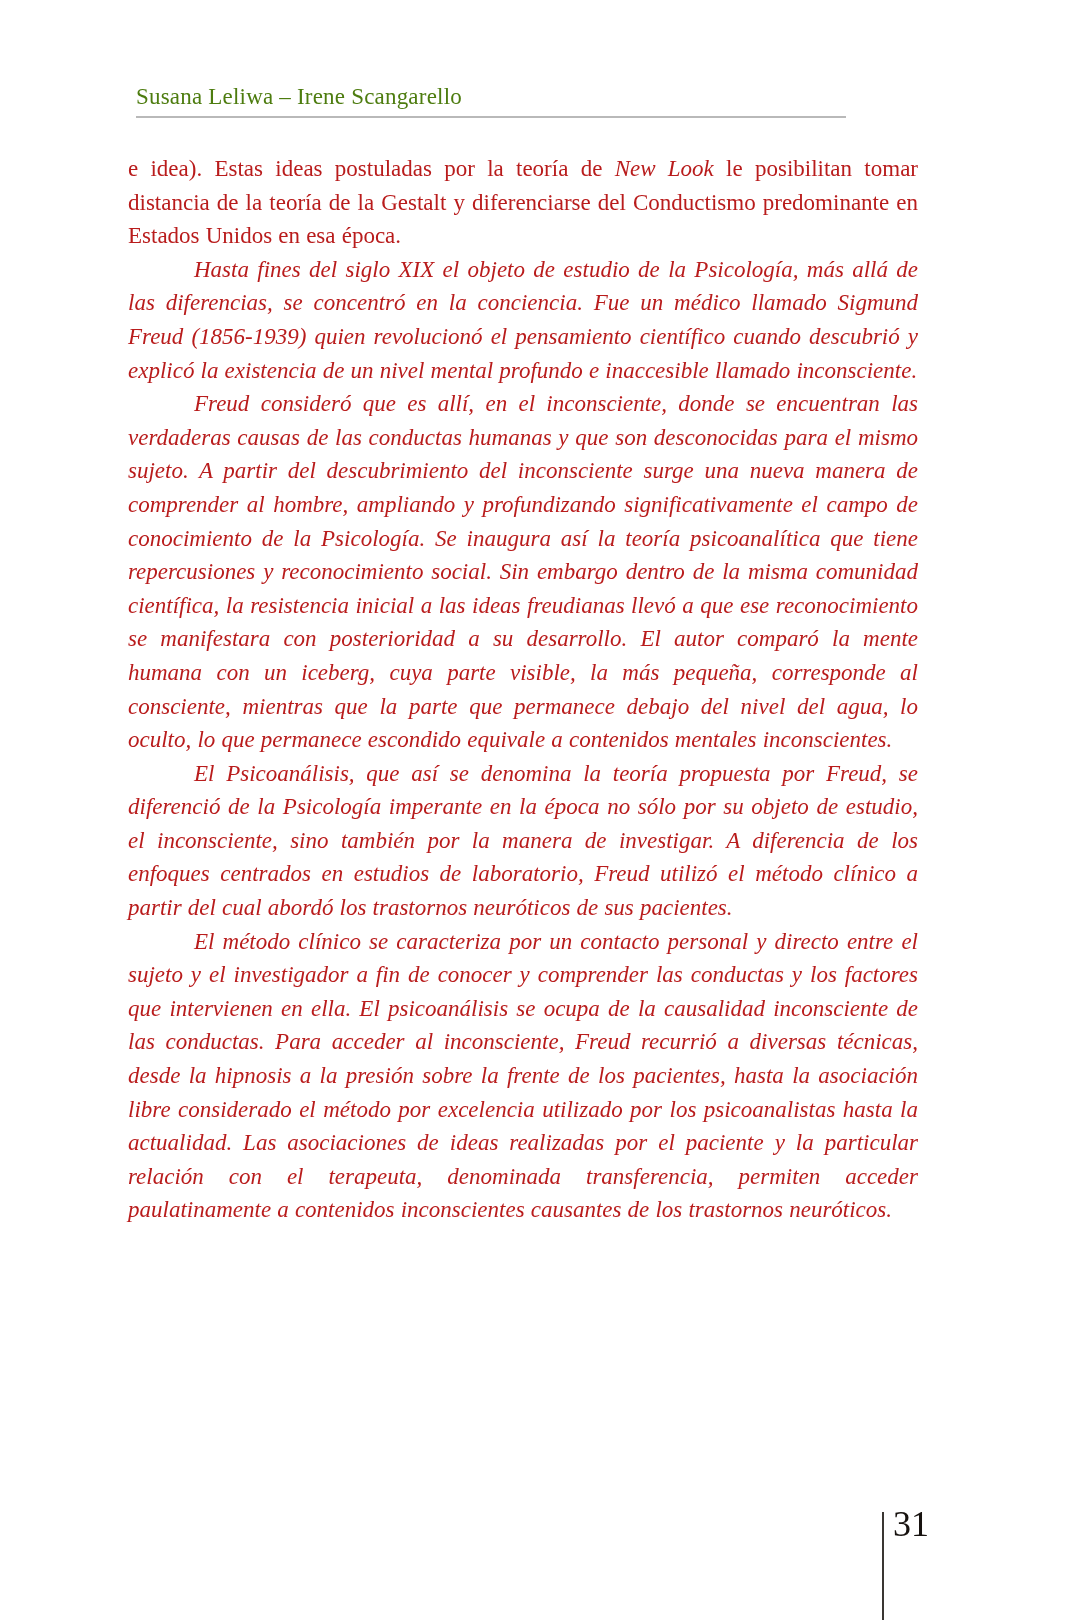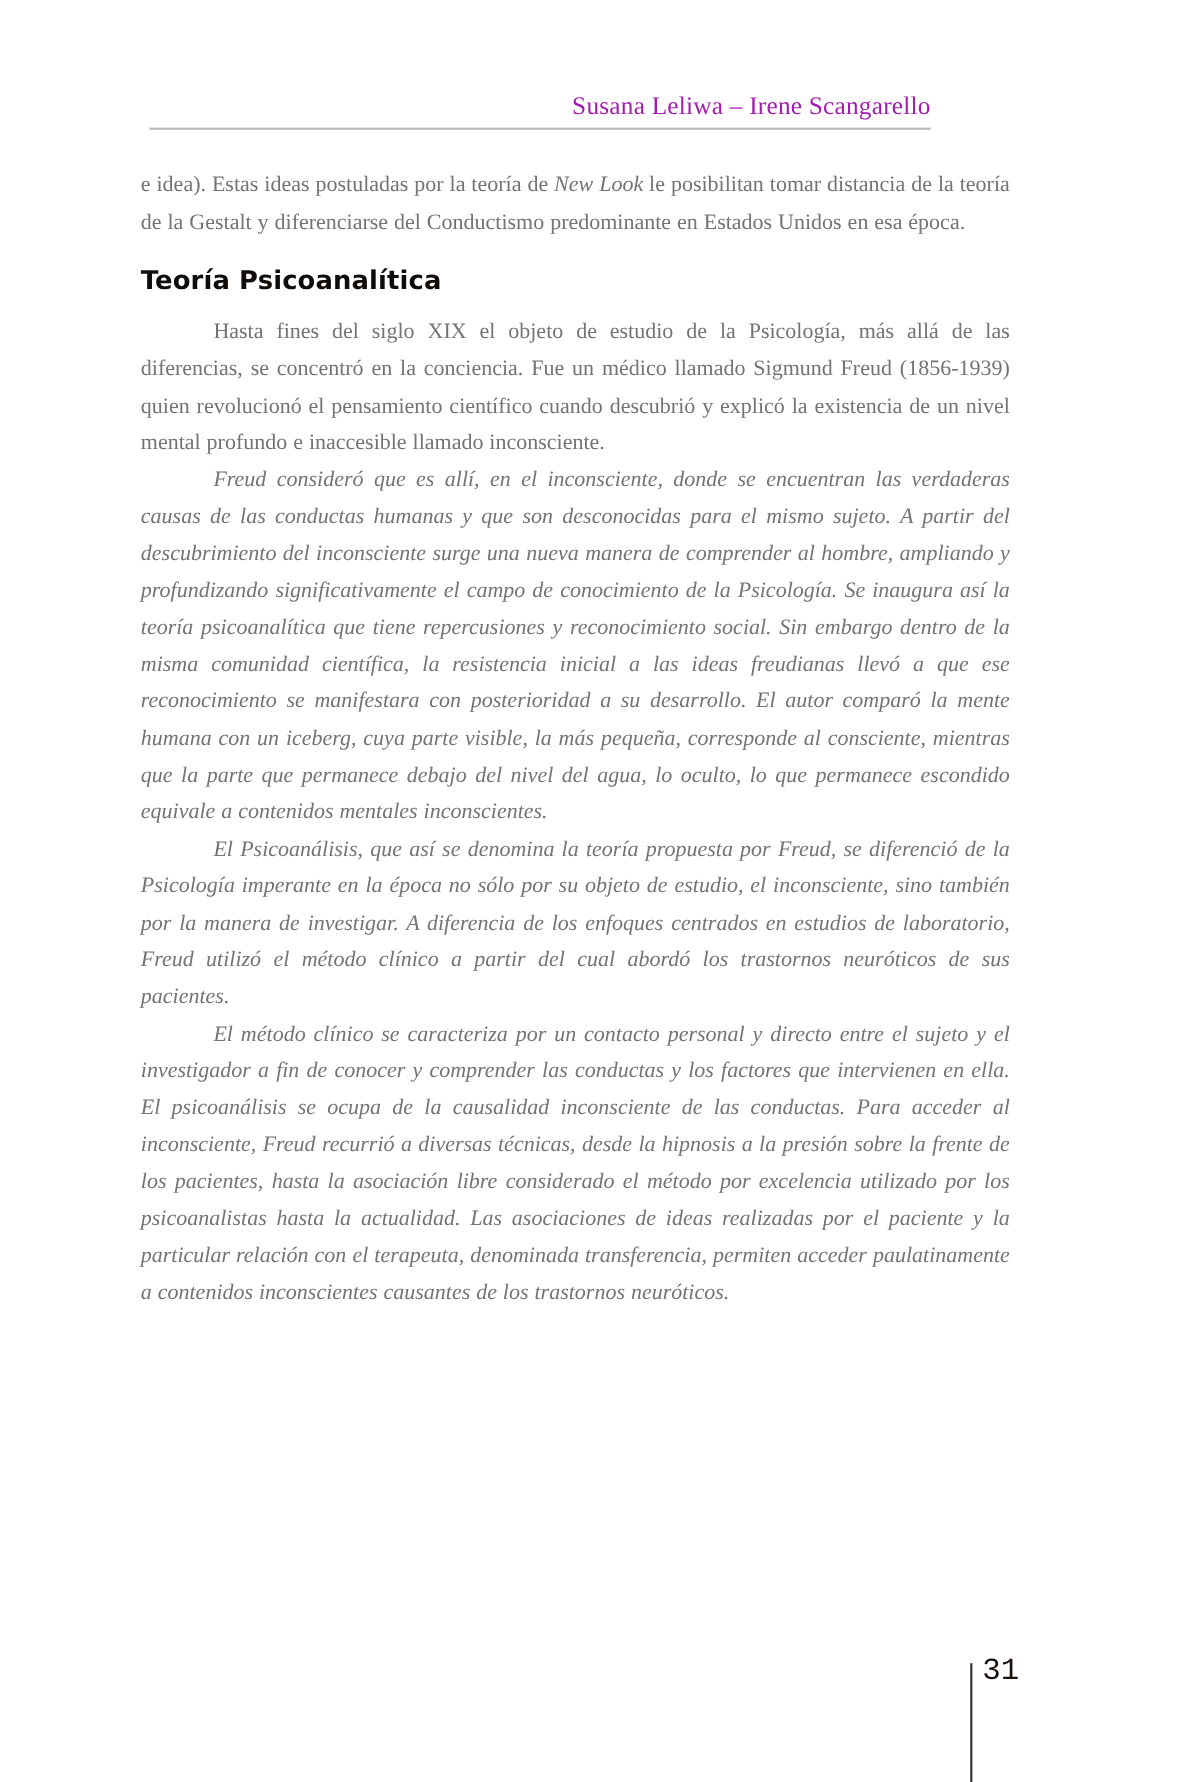--- a/index.html
+++ b/index.html
@@ -18,25 +18,25 @@
     font-family: "Liberation Serif", "DejaVu Serif", serif;
     color: #1a1613;
   }
 
   
   .running-head {
     position: absolute;
     left: 136px;
     top: 84px;
     width: 710px;
-    text-align: right;
+    text-align: left;
     font-family: "Liberation Serif", "DejaVu Serif", serif;
     font-size: 23px;
     letter-spacing: 0.2px;
-    color: #a21caf;
+    color: #4d7c0f;
     white-space: nowrap;
   }
 
   .head-rule {
     position: absolute;
     left: 136px;
     top: 116px;
     width: 710px;
     height: 2px;
     background: #b9b9b9;
@@ -45,27 +45,27 @@
   
   .textblock {
     position: absolute;
     left: 128px;
     top: 152px;
     width: 790px;
   }
 
   p.para {
     margin: 0;
-    font-size: 20px;
+    font-size: 23px;
     line-height: 33.6px;
     text-align: justify;
     text-justify: inter-word;
     -webkit-hyphens: none;
     hyphens: none;
-    color: #737373;
+    color: #b91c1c;
     word-spacing: 0.4px;
   }
 
   p.para.indent {
     text-indent: 66px;
   }
 
   p.para + p.para {
     margin-top: 0;
     font-style: italic;
@@ -93,40 +93,39 @@
     top: 1512px;
     width: 2px;
     height: 108px;
     background: #3a3632;
   }
 
   .folio-number {
     position: absolute;
     left: 893px;
     top: 1506px;
-    font-family: Liberation Mono, monospace;
-    font-size: 28px;
+    font-family: Liberation Serif, serif;
+    font-size: 36px;
     color: #17120f;
     line-height: 1;
   }
 </style>
 </head>
 <body>
 
 <div class="page">
 
   <div class="running-head">Susana Leliwa – Irene Scangarello</div>
 
   <div class="head-rule"></div>
 
   <div class="textblock">
 
     <p class="para"><span>e idea). Estas ideas postuladas por la teoría de </span><span class="italic">New Look</span><span> le posibilitan tomar distancia de la teoría de la Gestalt y diferenciarse del Conductismo predominante en Estados Unidos en esa época.</span></p>
 
-    <h2 class="section-heading">Teoría Psicoanalítica</h2>
 
     <p class="para indent">Hasta fines del siglo XIX el objeto de estudio de la Psicología, más allá de las diferencias, se concentró en la conciencia. Fue un médico llamado Sigmund Freud (1856-1939) quien revolucionó el pensamiento científico cuando descubrió y explicó la existencia de un nivel mental profundo e inaccesible llamado inconsciente.</p>
 
     <p class="para indent">Freud consideró que es allí, en el inconsciente, donde se encuentran las verdaderas causas de las conductas humanas y que son desconocidas para el mismo sujeto. A partir del descubrimiento del inconsciente surge una nueva manera de comprender al hombre, ampliando y profundizando significativamente el campo de conocimiento de la Psicología. Se inaugura así la teoría psicoanalítica que tiene repercusiones y reconocimiento social. Sin embargo dentro de la misma comunidad científica, la resistencia inicial a las ideas freudianas llevó a que ese reconocimiento se manifestara con posterioridad a su desarrollo. El autor comparó la mente humana con un iceberg, cuya parte visible, la más pequeña, corresponde al consciente, mientras que la parte que permanece debajo del nivel del agua, lo oculto, lo que permanece escondido equivale a contenidos mentales inconscientes.</p>
 
     <p class="para indent">El Psicoanálisis, que así se denomina la teoría propuesta por Freud, se diferenció de la Psicología imperante en la época no sólo por su objeto de estudio, el inconsciente, sino también por la manera de investigar. A diferencia de los enfoques centrados en estudios de laboratorio, Freud utilizó el método clínico a partir del cual abordó los trastornos neuróticos de sus pacientes.</p>
 
     <p class="para indent">El método clínico se caracteriza por un contacto personal y directo entre el sujeto y el investigador a fin de conocer y comprender las conductas y los factores que intervienen en ella. El psicoanálisis se ocupa de la causalidad inconsciente de las conductas. Para acceder al inconsciente, Freud recurrió a diversas técnicas, desde la hipnosis a la presión sobre la frente de los pacientes, hasta la asociación libre considerado el método por excelencia utilizado por los psicoanalistas hasta la actualidad. Las asociaciones de ideas realizadas por el paciente y la particular relación con el terapeuta, denominada transferencia, permiten acceder paulatinamente a contenidos inconscientes causantes de los trastornos neuróticos.</p>
 
   </div>

